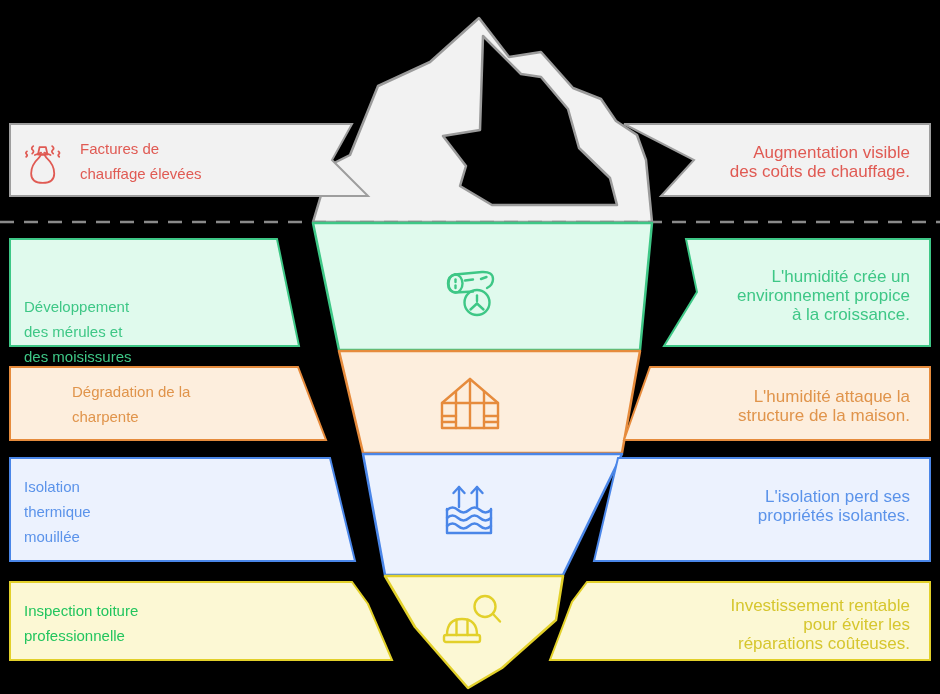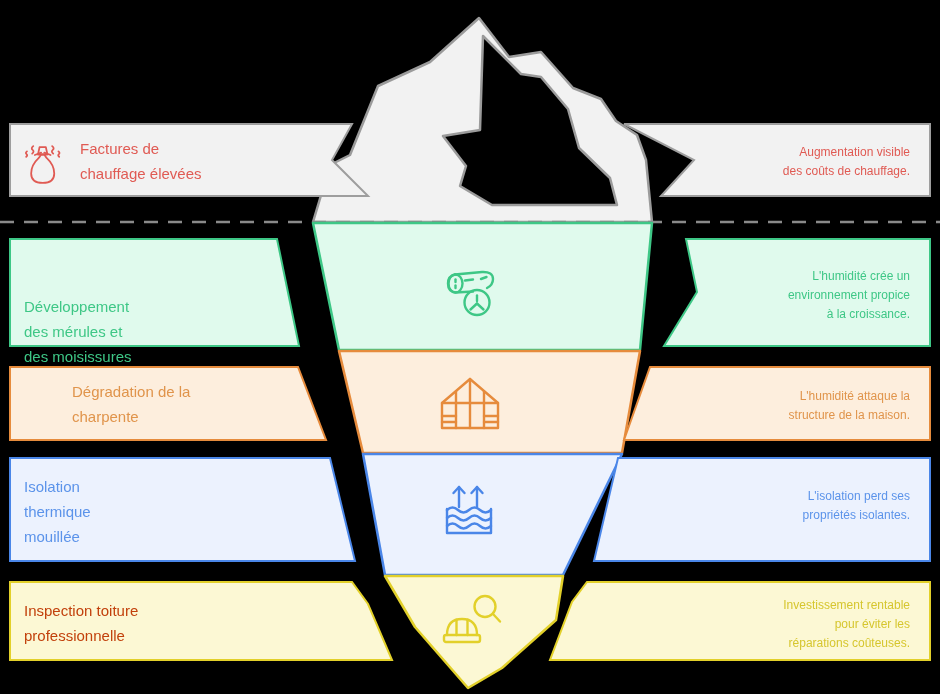--- a/index.html
+++ b/index.html
@@ -33,21 +33,21 @@
     box-sizing: border-box;
     pointer-events: none;
   }
   .left-text {
     font-size: 15px;
     line-height: 25px;
     font-weight: 400;
     white-space: pre-line;
   }
   .right-text {
-    font-size: 12px;
+    font-size: 17px;
     line-height: 19px;
     font-weight: 400;
     text-align: right;
     white-space: pre-line;
   }
 </style>
 </head>
 <body>
 
 <div id="stage">
@@ -177,21 +177,21 @@
     <span class="left-text" style="color:#5b93ea;">Isolation
 thermique
 mouillée</span>
   </div>
   <div class="layer-label" style="left:690px; top:484px; width:220px; height:44px; justify-content:flex-end;">
     <span class="right-text" style="color:#5b93ea;margin-left:42px;">L'isolation perd ses
 propriétés isolantes.</span>
   </div>
 
   <div class="layer-label" style="left:24px; top:597px; width:290px; height:52px;">
-    <span class="left-text" style="color:#c2410c;">Inspection toiture
+    <span class="left-text" style="color:#22c55e;">Inspection toiture
 professionnelle</span>
   </div>
   <div class="layer-label" style="left:672px; top:592px; width:238px; height:64px; justify-content:flex-end;">
     <span class="right-text" style="color:#d6c62e;">Investissement rentable
 pour éviter les
 réparations coûteuses.</span>
   </div>
 
 </div>
 

